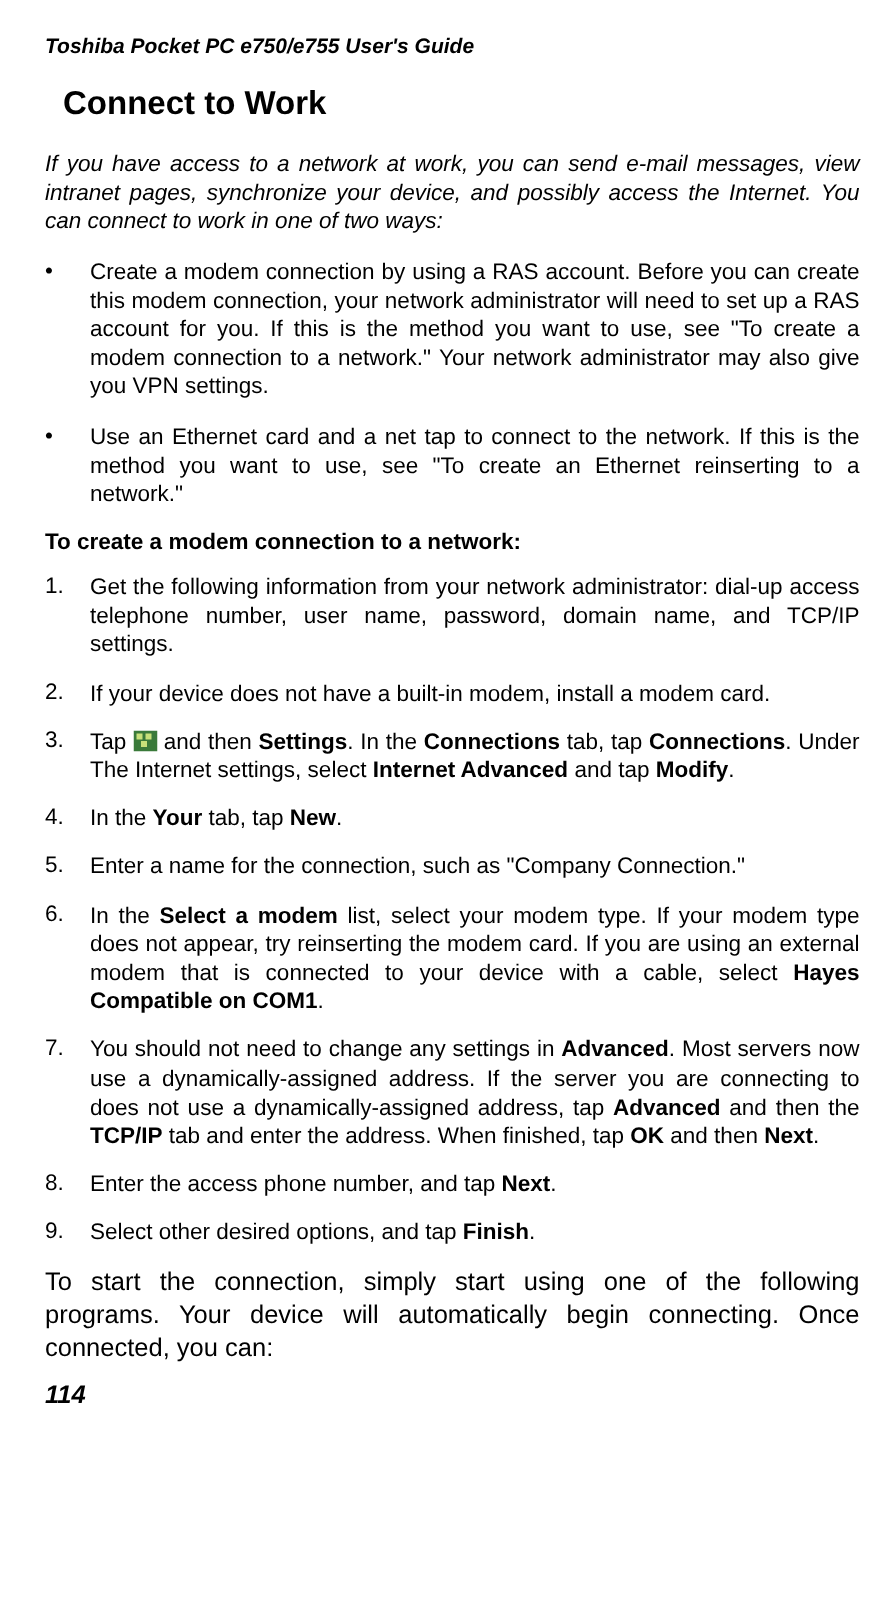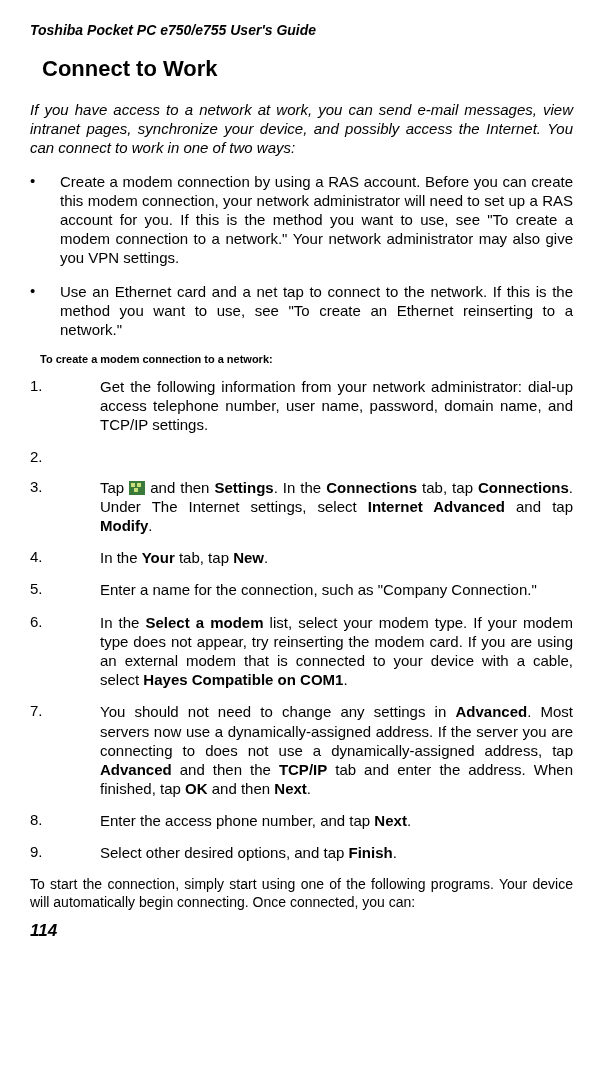--- a/index.html
+++ b/index.html
@@ -47,53 +47,52 @@
     flex-shrink: 0;
     font-size: 15px;
   }
   ul.bullets li .txt {
     font-size: 15px;
     line-height: 1.28;
     text-align: justify;
   }
   .subhead {
     font-weight: bold;
-    font-size: 11px;
-    margin: 4px 0 12px 10px;
+    font-size: 15px;
+    margin: 4px 0 12px 0;
   }
   ol.steps {
     list-style: none;
     padding: 0;
     margin: 0;
     counter-reset: step;
   }
   ol.steps > li {
     display: flex;
     margin-bottom: 13px;
   }
   ol.steps > li .num {
     width: 30px;
     flex-shrink: 0;
     font-size: 15px;
   }
   ol.steps > li .txt {
     font-size: 15px;
     line-height: 1.28;
     text-align: justify;
-    margin-left: 40px;
   }
   .b { font-weight: bold; }
   .icon-inline {
     display: inline-block;
     width: 16px;
     height: 14px;
     vertical-align: -2px;
   }
   .para-after {
-    font-size: 14px;
+    font-size: 17px;
     line-height: 1.28;
     text-align: justify;
     margin: 0 0 10px 0;
   }
   .page-num {
     font-style: italic;
     font-weight: bold;
     font-size: 17px;
     margin-top: 4px;
   }
@@ -122,20 +121,21 @@
 
   <div class="subhead">To create a modem connection to a network:</div>
 
   <ol class="steps">
     <li>
       <span class="num">1.</span>
       <span class="txt">Get the following information from your network administrator: dial-up access telephone number, user name, password, domain name, and TCP/IP settings.</span>
     </li>
     <li>
       <span class="num">2.</span>
+      <span class="txt">If your device does not have a built-in modem, install a modem card.</span>
     </li>
     <li>
       <span class="num">3.</span>
       <span class="txt">
         <span>Tap </span><span class="icon-inline"><svg viewBox="0 0 16 14">
               <rect x="0" y="0" width="16" height="14" fill="#3a7a3a"></rect>
               <rect x="2" y="2" width="4" height="4" fill="#c7e07a"></rect>
               <rect x="8" y="2" width="4" height="4" fill="#c7e07a"></rect>
               <rect x="5" y="7" width="4" height="4" fill="#c7e07a"></rect>
             </svg></span><span> and then </span><span class="b">Settings</span><span>. In the </span><span class="b">Connections</span><span> tab, tap </span><span class="b">Connections</span><span>. Under The Internet settings, select </span><span class="b">Internet Advanced</span><span> and tap </span><span class="b">Modify</span><span>.</span>

